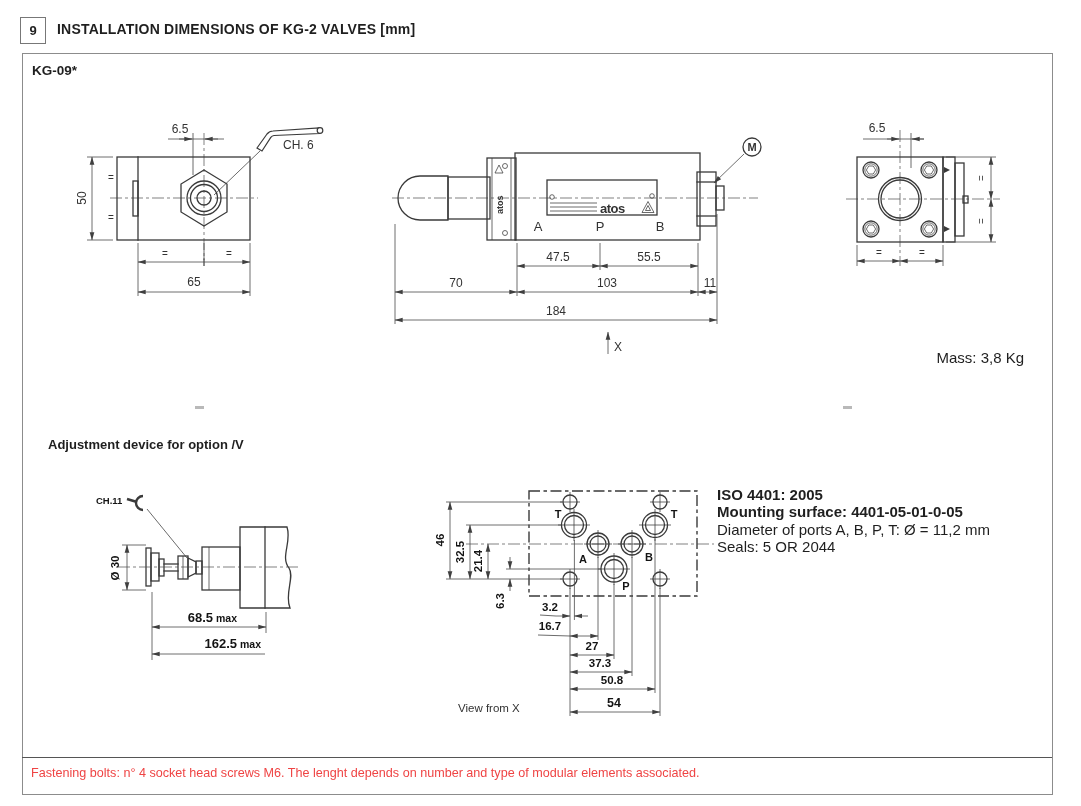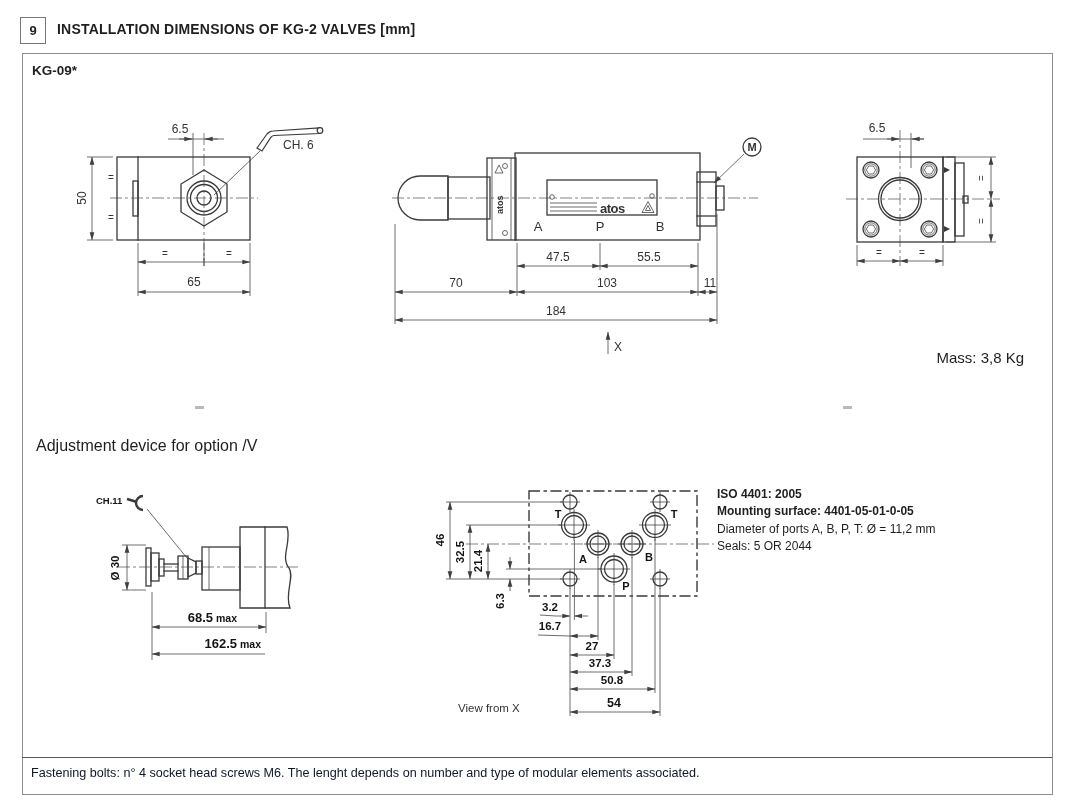--- a/index.html
+++ b/index.html
@@ -5,31 +5,31 @@
   html,body{margin:0;padding:0;background:#fff;}
   #page{position:relative;width:1081px;height:806px;background:#fff;
         font-family:"Liberation Sans",sans-serif;color:#1f1f1f;overflow:hidden;}
   .abs{position:absolute;}
   #section-num{left:20px;top:17px;width:24px;height:25px;border:1.5px solid #777;
 anchor    text-align:center;line-height:25px;font-weight:bold;font-size:13px;}
   #section-num{text-align:center;}
   #section-title{left:57px;top:21px;font-weight:bold;font-size:14px;letter-spacing:.2px;}
   #main-box{left:22px;top:53px;width:1029px;height:740px;border:1.5px solid #8c8c8c;}
   #model-label{left:32px;top:63px;font-weight:bold;font-size:13.5px;}
-  #adj-title{left:36px;top:437px;font-weight:normal;font-size:16px;}
-  #iso-block{left:717px;top:486px;font-size:12px;line-height:17.3px;}
+  #adj-title{left:48px;top:437px;font-weight:bold;font-size:13px;}
+  #iso-block{left:717px;top:486px;font-size:15px;line-height:17.3px;}
   #iso-block .b{font-weight:bold;}
   #gauge-note{left:797px;top:285px;font-size:13px;white-space:nowrap;}
   .m-circ{display:inline-block;width:18px;height:18px;border:1.4px solid #2e2e2e;border-radius:50%;
     text-align:center;line-height:18px;font-size:11px;font-weight:bold;vertical-align:-4px;margin-right:4px;}
   .fr-num{font-size:9px;vertical-align:-1px;}
   .fr-den{font-size:9px;vertical-align:4px;}
   #mass-note{left:894px;top:349px;width:130px;text-align:right;font-size:15px;}
   #footer-sep{left:22px;top:757px;width:1030px;border-top:1.2px solid #555;}
-  #footer-note{left:31px;top:766px;font-size:12.6px;color:#0f172a;}
+  #footer-note{left:31px;top:766px;font-size:12.6px;color:#ef4444;}
   .artifact{height:3px;background:#b9b9b9;}
   
   svg{position:absolute;left:0;top:0;}
   .s  {stroke:#3a3a3a;stroke-width:1.3;fill:none;stroke-linecap:square;}
   .sf {stroke:#3a3a3a;stroke-width:1.2;fill:#fff;}
   .t  {stroke:#3a3a3a;stroke-width:.75;fill:none;}
   .d  {stroke:#4a4a4a;stroke-width:.8;fill:none;}
   .cl {stroke:#4a4a4a;stroke-width:.7;fill:none;stroke-dasharray:12 3 3 3;}
   .bx {stroke:#3a3a3a;stroke-width:1.4;fill:none;stroke-dasharray:11 3.5 3.5 3.5;}
   .fl {fill:#3a3a3a;stroke:none;}

